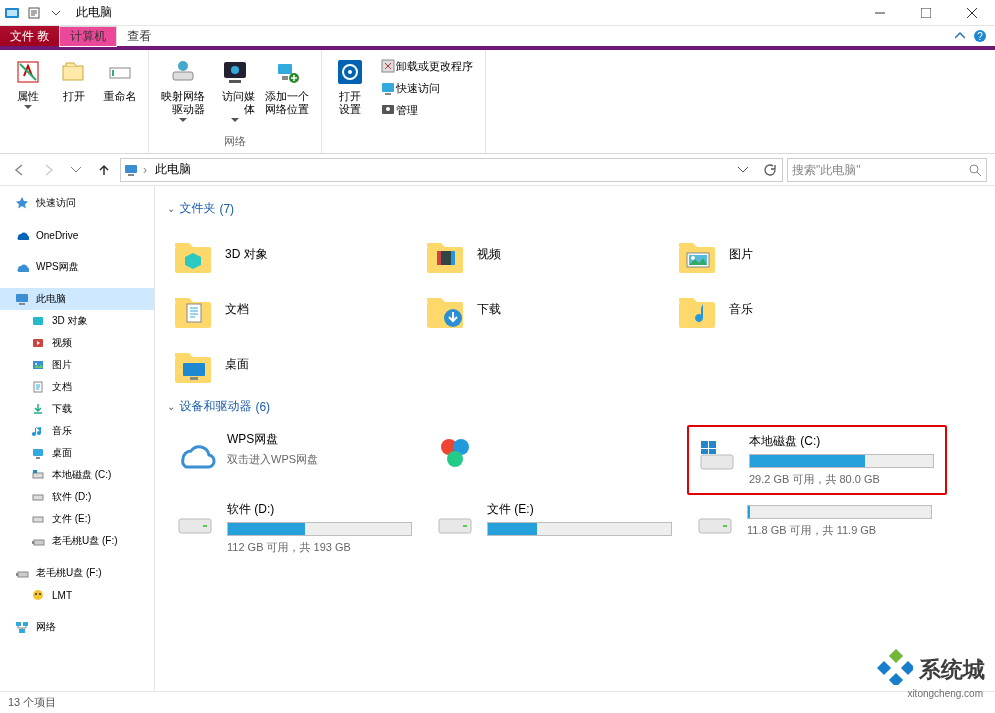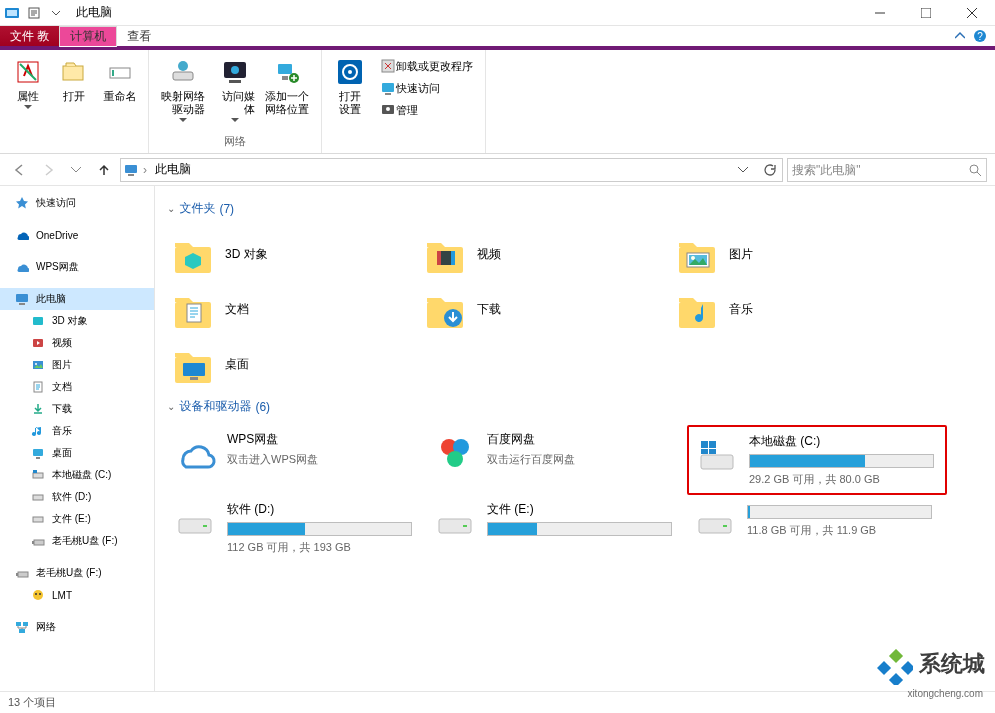--- a/index.html
+++ b/index.html
@@ -68,21 +68,21 @@
 .drive-item .dname { font-size: 12px; margin-bottom: 4px; }
 .drive-item .dsub { font-size: 11px; color: #666; }
 .drive-item .dbar { height: 14px; border: 1px solid #bdbdbd; background: #eee; margin-bottom: 4px; position: relative; width: 185px; }
 .drive-item .dbar .fill { position: absolute; left: 0; top: 0; bottom: 0; background: #26a0da; }
 .drive-item.highlighted { border: 2px solid #e00000; border-radius: 2px; }
 
 
 .statusbar { height: 22px; border-top: 1px solid #e5e5e5; display: flex; align-items: center; padding: 0 8px; font-size: 11px; color: #555; }
 
 
-.watermark { position: absolute; right: 10px; bottom: 28px; display: flex; align-items: flex-start; gap: 6px; font-size: 22px; font-weight: bold; color: #333; opacity: 0.95; }
+.watermark { position: absolute; right: 10px; bottom: 28px; display: flex; align-items: flex-end; gap: 6px; font-size: 22px; font-weight: bold; color: #333; opacity: 0.95; }
 .watermark .wsub { position: absolute; right: 2px; bottom: -14px; font-size: 10px; font-weight: normal; color: #666; }
 .watermark-logo { width: 36px; height: 36px; }
 
 
 svg { display: block; }
 </style>
 </head>
 <body>
 
 <div class="titlebar">
@@ -604,25 +604,20 @@
     </div>
         </div>
         <div class="drive-item">
           <span class="dicon">
             <svg width="44" height="44">
               <circle cx="16" cy="16" r="8" fill="#e43"></circle>
               <circle cx="28" cy="16" r="8" fill="#29d"></circle>
               <circle cx="22" cy="28" r="8" fill="#2c8"></circle>
             </svg>
           </span>
-    <div class="dinfo">
-      <div class="dname">百度网盘</div>
-
-      <div class="dsub">双击运行百度网盘</div>
-    </div>
         </div>
         <div class="drive-item highlighted">
           <span class="dicon">
             <svg width="44" height="44">
               <rect x="6" y="22" width="32" height="14" fill="#e8e8e8" stroke="#bbb" rx="2"></rect>
               <rect x="6" y="8" width="7" height="7" fill="#28c"></rect>
               <rect x="14" y="8" width="7" height="7" fill="#28c"></rect>
               <rect x="6" y="16" width="7" height="5" fill="#28c"></rect>
               <rect x="14" y="16" width="7" height="5" fill="#28c"></rect>
             </svg>

